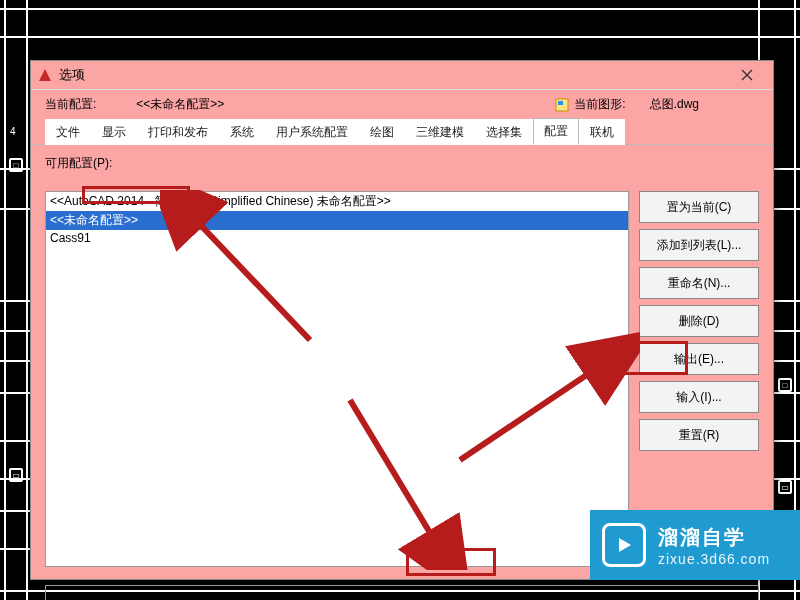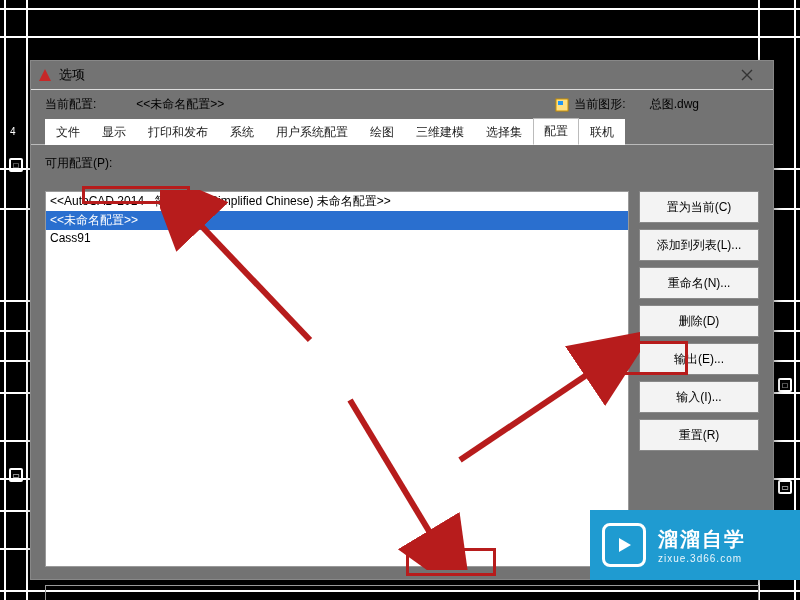--- a/index.html
+++ b/index.html
@@ -30,21 +30,21 @@
     border: 2px solid #fff; border-radius: 2px;
     display:flex; align-items:center; justify-content:center;
     color:#fff; font-size:8px;
   }
 
   
   .dialog {
     position: absolute;
     left: 30px; top: 60px;
     width: 744px; height: 520px;
-    background: #737373;
+    background: #fca5a5;
     border: 1px solid #888;
     box-shadow: 2px 2px 8px rgba(0,0,0,.4);
     display: flex; flex-direction: column;
   }
   .titlebar {
     height: 30px;
     display: flex; align-items: center;
     padding: 0 6px;
     border-bottom: 1px solid #ddd;
   }
@@ -169,21 +169,21 @@
     gap: 12px;
   }
   .watermark .play {
     width: 44px; height: 44px;
     border: 3px solid #fff;
     border-radius: 8px;
     display:flex;align-items:center;justify-content:center;
   }
   .watermark .txt { color:#fff; }
   .watermark .txt .big { font-size: 20px; font-weight: bold; letter-spacing:2px; }
-  .watermark .txt .small { font-size: 10px; letter-spacing:1px; opacity:.9; }
+  .watermark .txt .small { font-size: 14px; letter-spacing:1px; opacity:.9; }
 </style>
 </head>
 <body>
 
 <div class="cad-bg">
   <div class="hline" style="top:8px"></div>
   <div class="hline" style="top:36px"></div>
   <div class="hline" style="top:168px"></div>
   <div class="hline" style="top:208px"></div>
   <div class="hline" style="top:300px"></div>

